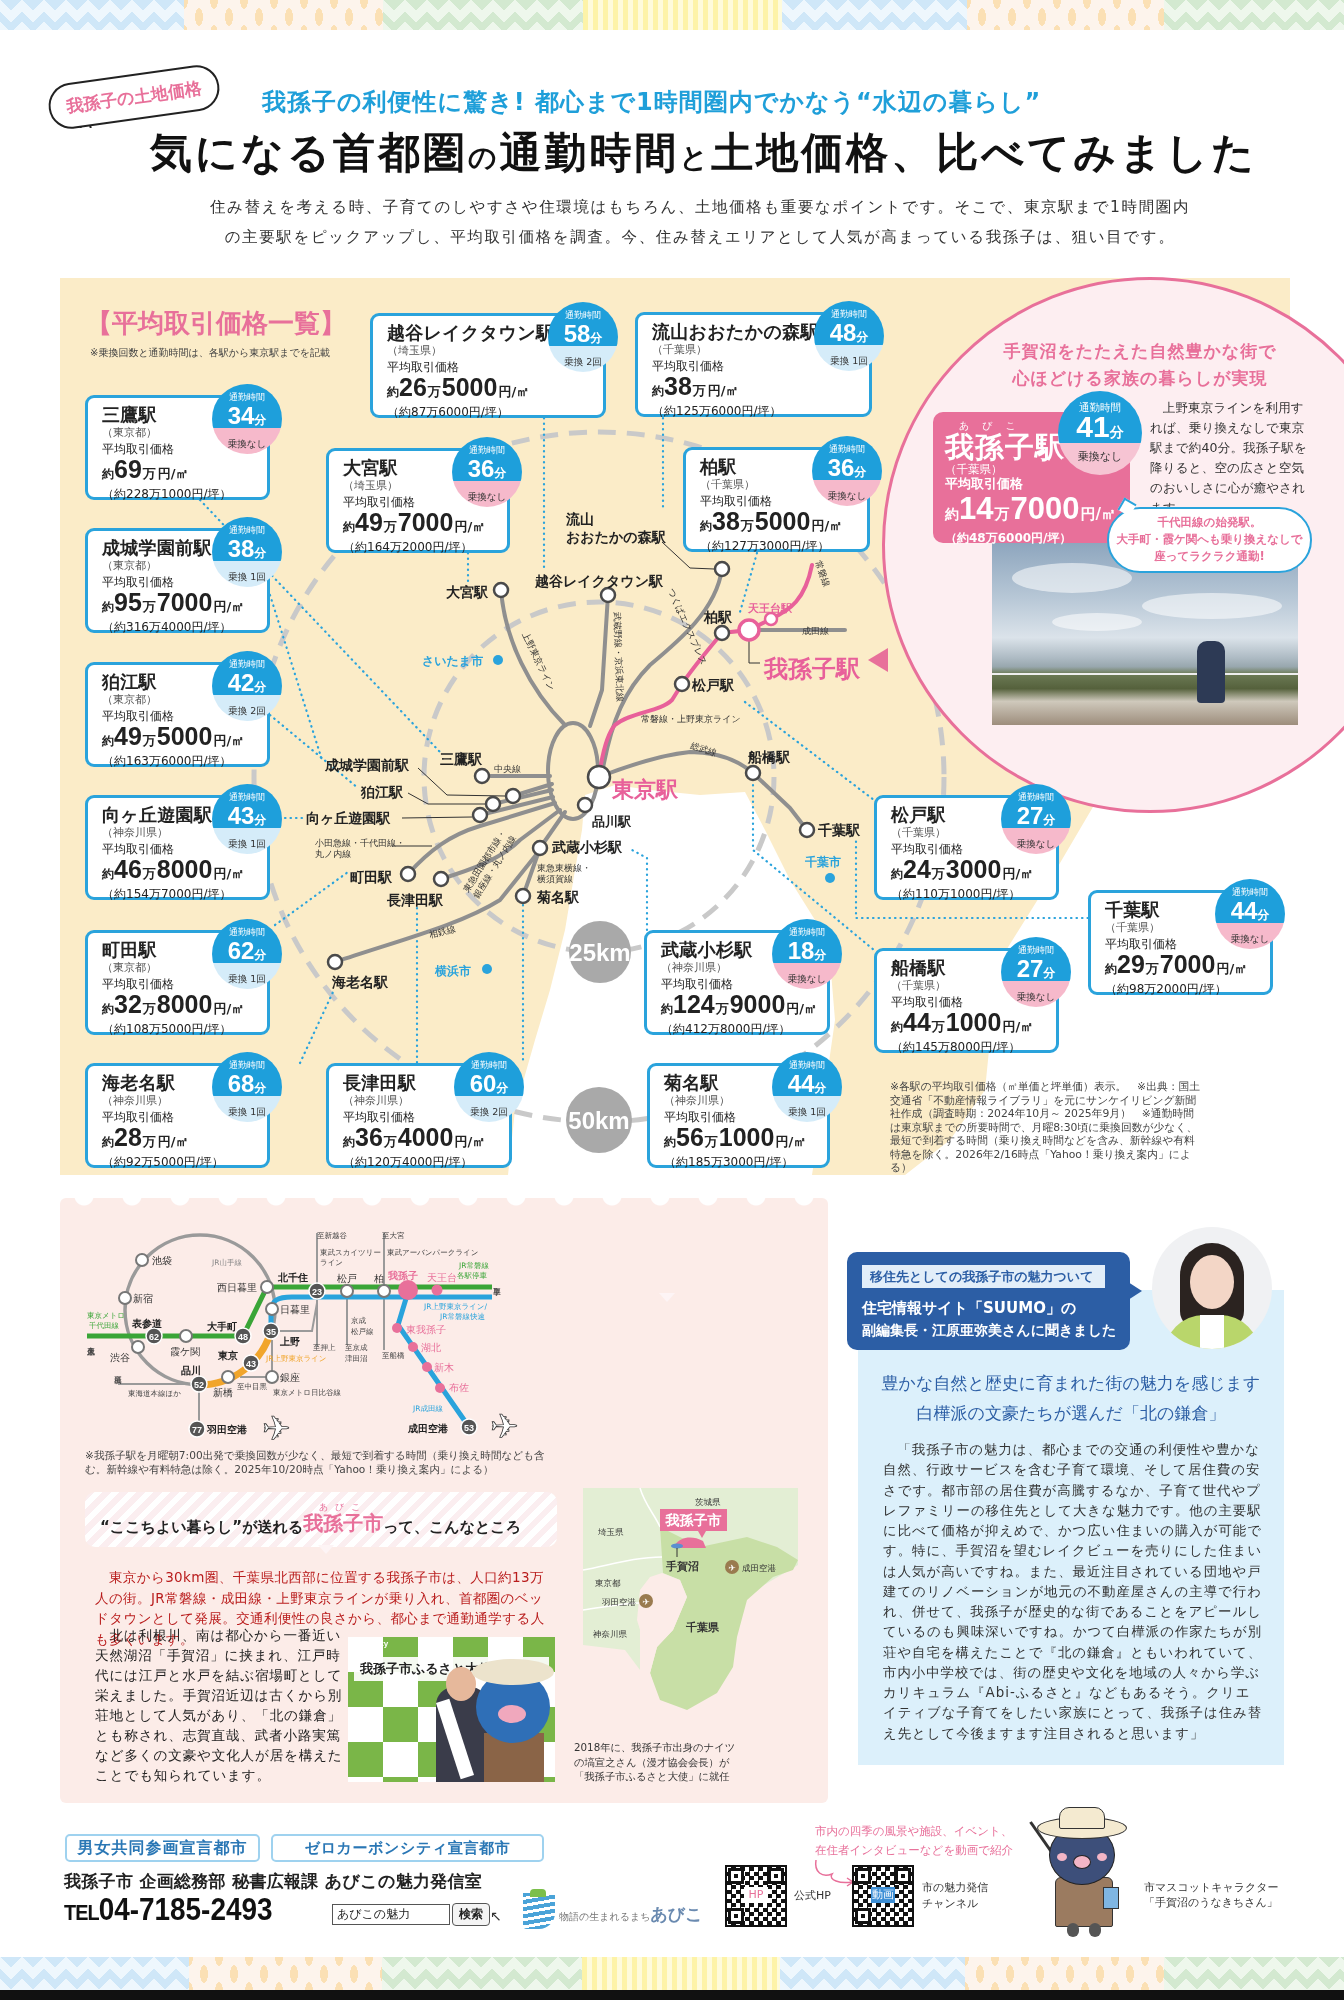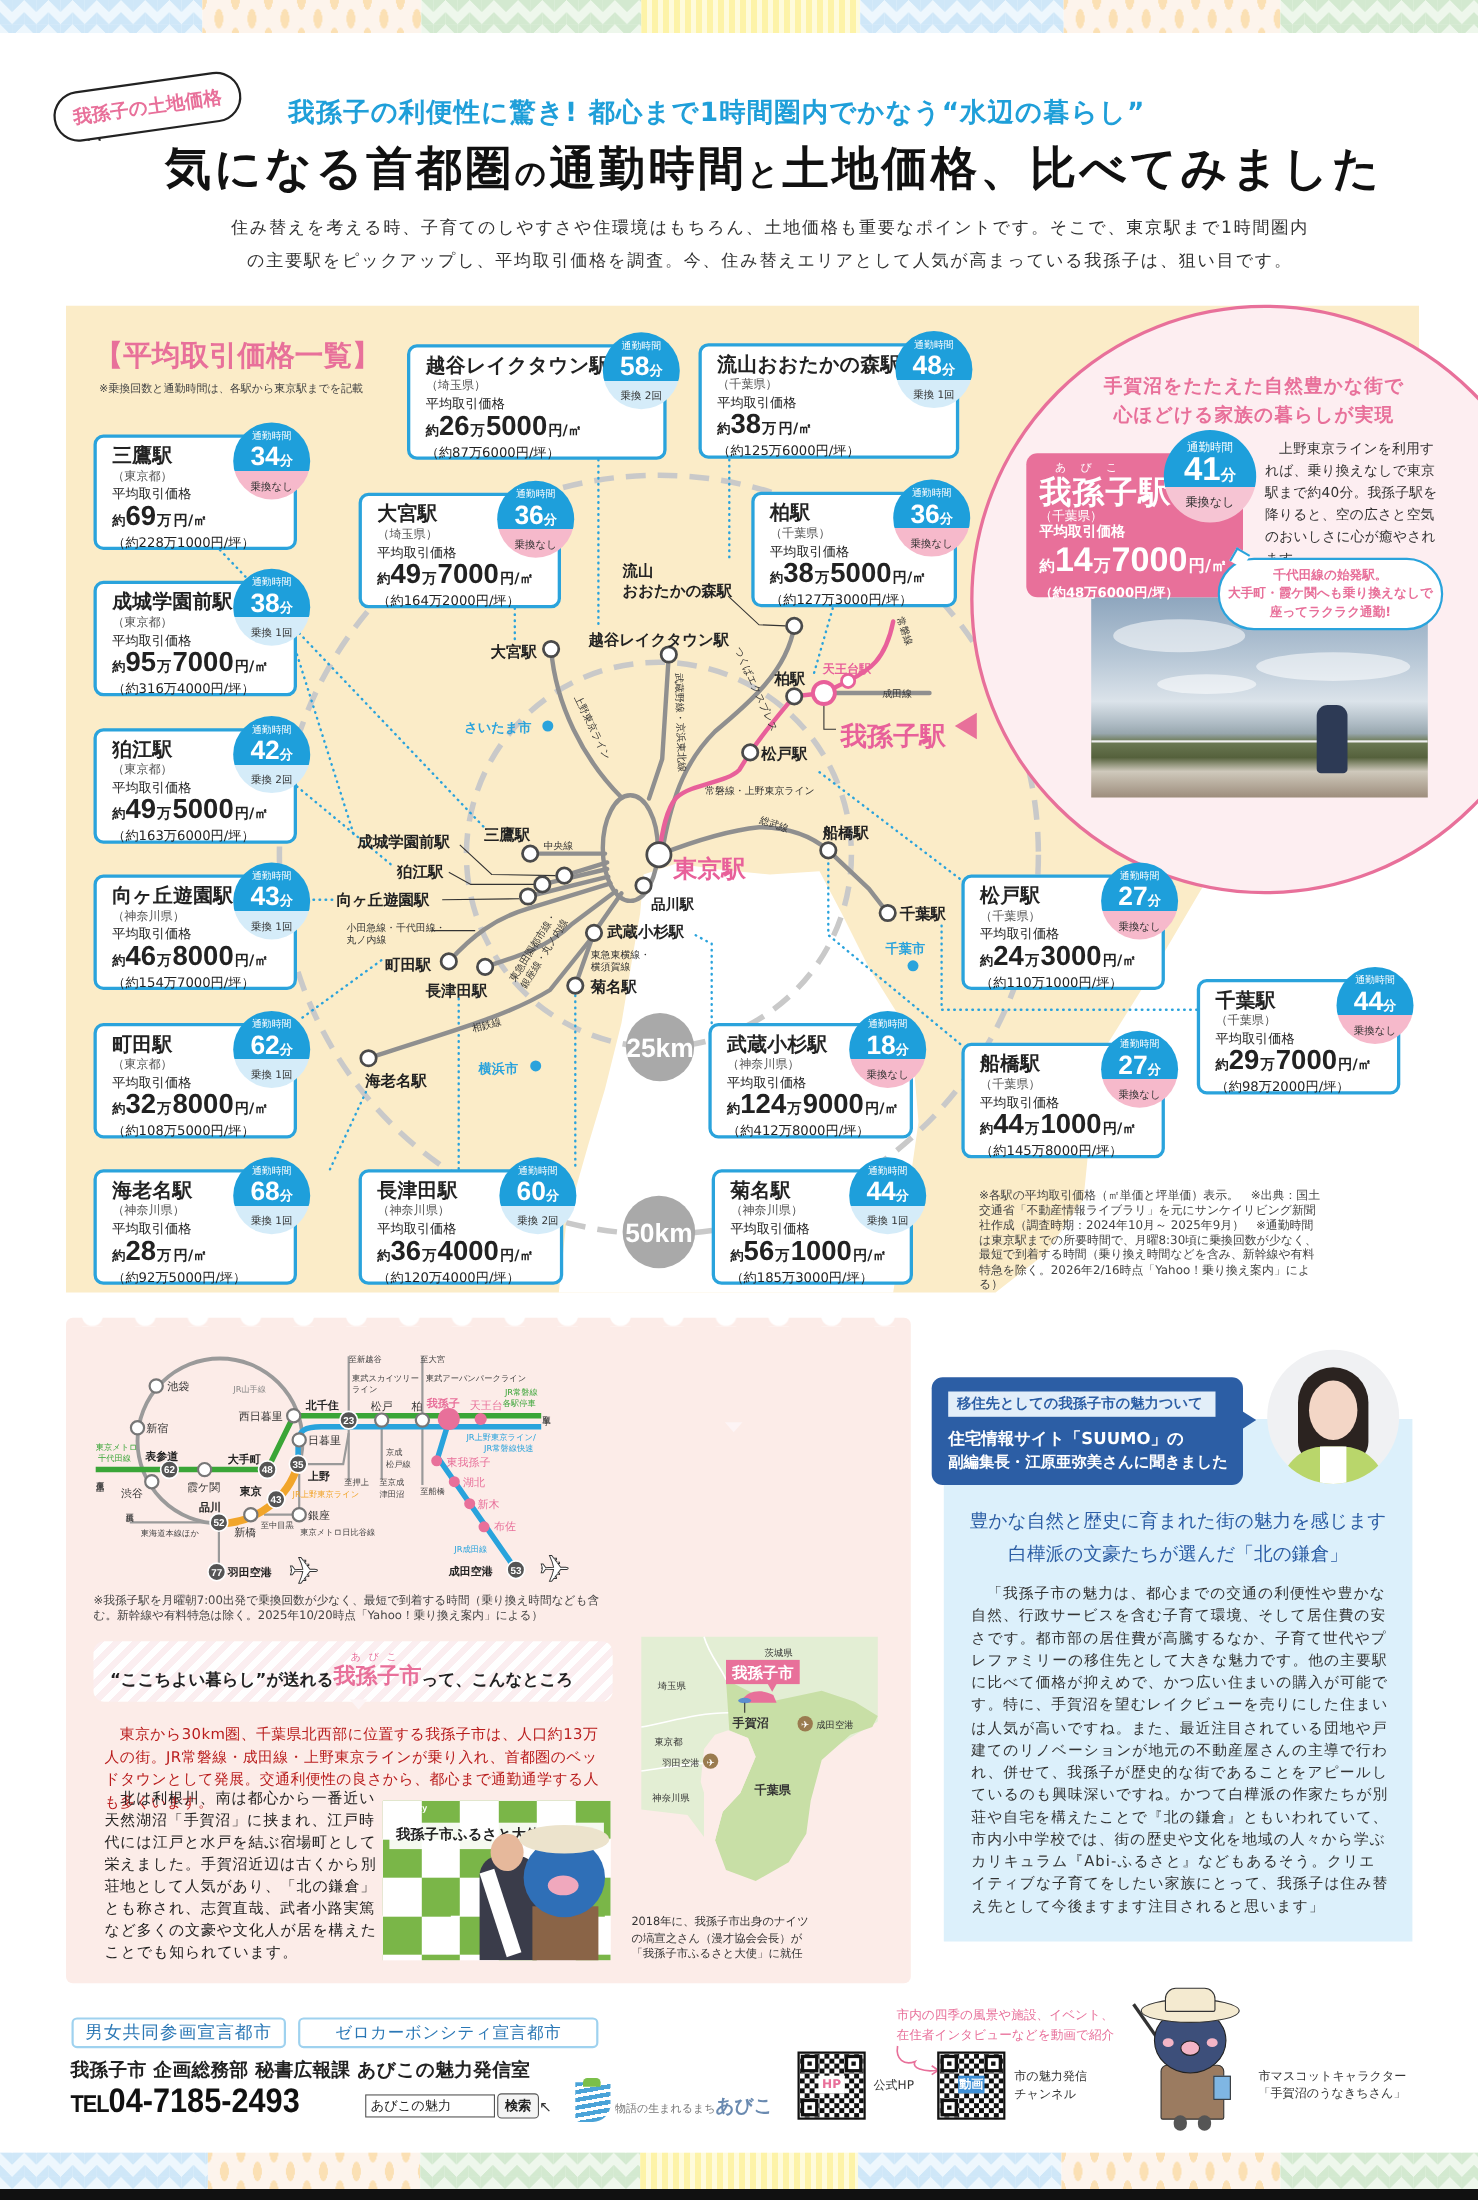--- a/index.html
+++ b/index.html
@@ -113,37 +113,37 @@
 .ibubble{left:847px;top:1252px;width:283px;height:98px;background:#2c5ea5;border-radius:10px;color:#fff;z-index:2}
 .itag{position:absolute;left:15px;top:13px;width:243px;height:23px;background:#e2eef9;color:#2c5ea5;font-size:13px;font-weight:bold;line-height:23px;padding-left:8px;white-space:nowrap}
 .il1{position:absolute;left:15px;top:45px;font-size:15px;font-weight:bold;line-height:22px;white-space:nowrap}
 .il2{position:absolute;left:15px;top:67px;font-size:14px;font-weight:bold;line-height:22px;white-space:nowrap}
 .ibtail{left:1128px;top:1282px;width:0;height:0;border-top:9px solid transparent;border-bottom:9px solid transparent;border-left:14px solid #2c5ea5;z-index:2}
 .portrait{left:1152px;top:1227px;width:120px;height:122px;border-radius:50%;background:#f0f1f3;overflow:hidden;z-index:2}
 .portrait div{position:absolute}
 .ihead{left:858px;top:1368px;width:426px;text-align:center;color:#2c5ea5;font-size:17px;line-height:30px}
 .ibody{left:883px;top:1440px;width:382px;font-size:13.4px;line-height:20.25px;letter-spacing:1px;color:#333}
 
-.badge{top:1834px;height:28px;border:2px solid #9fd2ef;border-radius:5px;color:#2a77b5;font-weight:normal;line-height:24px;text-align:center;white-space:nowrap;background:#fff}
+.badge{top:1834px;height:28px;border:2px solid #9fd2ef;border-radius:5px;color:#2a77b5;font-weight:bold;line-height:24px;text-align:center;white-space:nowrap;background:#fff}
 .dept{left:64px;top:1870px;font-size:17px;font-weight:bold;white-space:nowrap;letter-spacing:0.3px}
 .tel{left:64px;top:1892px;white-space:nowrap;font-family:"Liberation Sans",sans-serif;font-weight:bold;color:#111;transform:scaleX(0.9);transform-origin:left}
 .tel .pre{font-size:22px;letter-spacing:-1px}
 .tel .num{font-size:31px}
 .sinput{left:332px;top:1904px;width:118px;height:21px;border:1.5px solid #555;font-size:12px;line-height:18px;padding-left:4px;background:#fff;white-space:nowrap}
 .sbtn{left:452px;top:1903px;width:38px;height:23px;border:1.5px solid #555;border-radius:4px;font-size:12px;font-weight:bold;text-align:center;line-height:20px;background:#f4f4f4}
 .cursor{left:490px;top:1908px;font-size:14px;color:#333}
 .logoicon{left:523px;top:1893px;width:32px;height:36px;background:repeating-linear-gradient(170deg,#4aa3d8 0 4px,#fff 4px 7px);border-radius:0 0 16px 4px}
 .logoicon2{left:530px;top:1889px;width:16px;height:8px;background:#7bbf4a;border-radius:4px 4px 0 0}
 .logotxt{left:559px;top:1903px;white-space:nowrap;color:#777}
 .logotxt .a{font-size:10px}
 .logotxt .b{font-size:17px;color:#6a8ab0;font-weight:bold}
 .promo{left:815px;top:1822px;font-size:11.5px;line-height:19px;color:#e8709a;white-space:nowrap}
 .qr{width:62px;height:62px;background-color:#fff;background-image:repeating-conic-gradient(#111 0 25%,#fff 0 50%);background-size:9px 9px;border:2px solid #111}
 .qr .fp{position:absolute;width:16px;height:16px;border:3px solid #111;background:#fff;box-shadow:inset 0 0 0 3px #fff,inset 0 0 0 8px #111}
-.qr .qb{position:absolute;left:17px;top:20px;width:24px;height:16px;background:#fff;font-size:11px;font-weight:bold;text-align:center;line-height:16px}
+.qr .qb{position:absolute;left:17px;top:20px;width:24px;height:16px;background:#fff;font-size:11px;font-weight:normal;text-align:center;line-height:16px}
 .qlbl{font-size:11px;line-height:16px;white-space:nowrap;color:#333}
 .mascot{left:1029px;top:1807px;width:115px;height:130px}
 .mascot div{position:absolute}
 .mlbl{left:1144px;top:1880px;font-size:11px;line-height:15px;white-space:nowrap;color:#333}
 .blackbar{left:0;top:1990px;width:1344px;height:10px;background:#111}
 </style>
 </head>
 <body>
 
 <div id="page">

